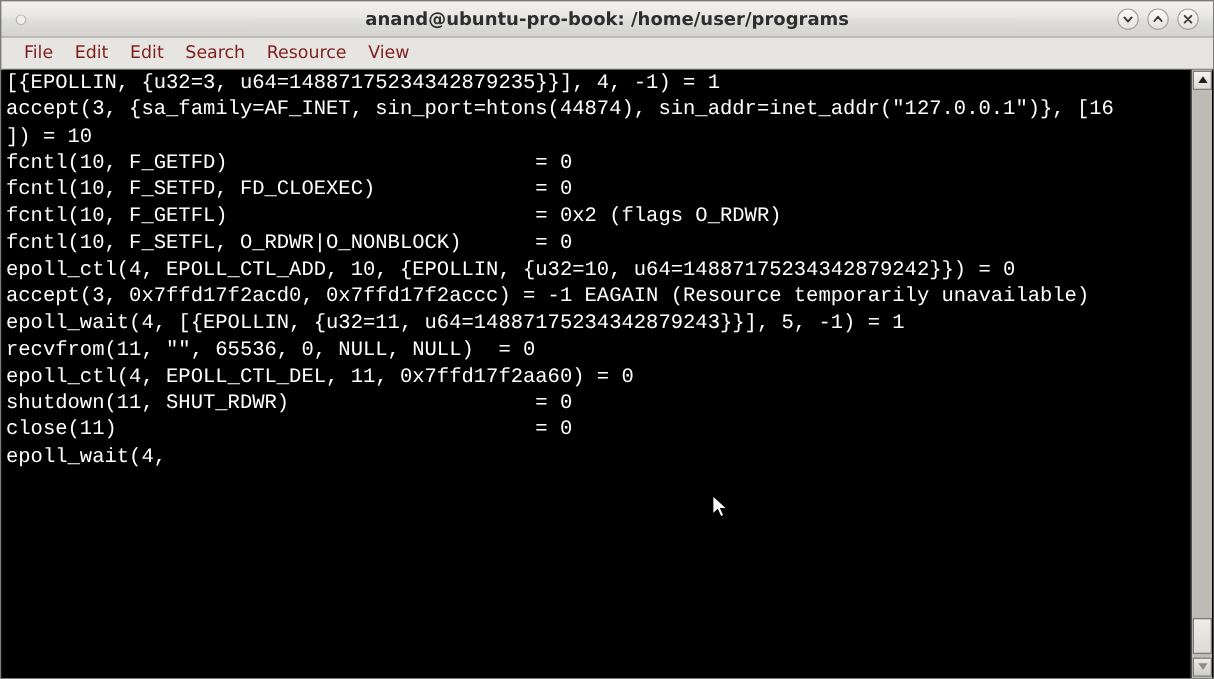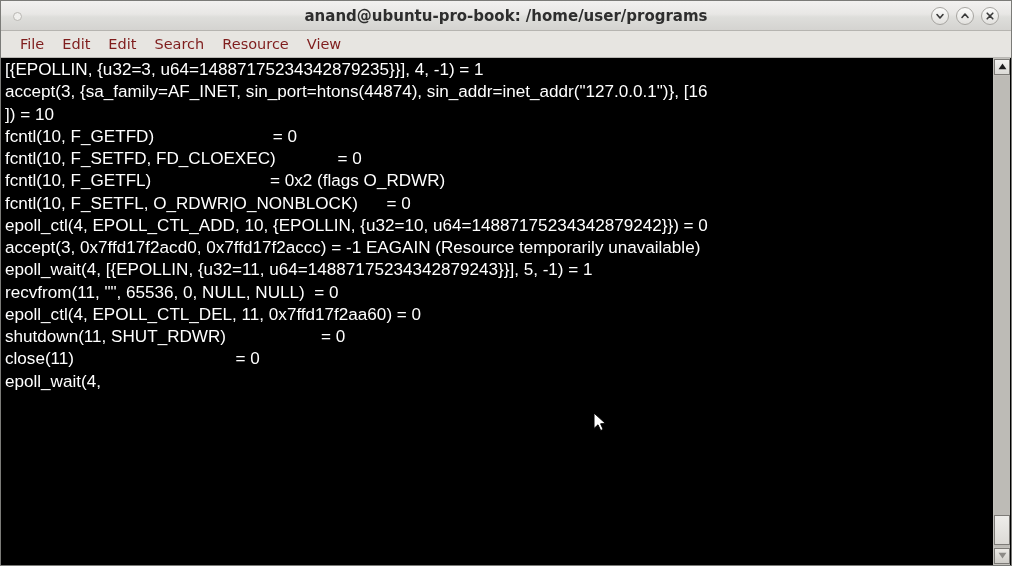--- a/index.html
+++ b/index.html
@@ -99,21 +99,21 @@
     width: 1009px;
     height: 507px;
     background: #000;
     overflow: hidden;
   }
   #term-text {
     position: absolute;
     left: 3px; top: 1px;
     width: 986px;
     color: #ffffff;
-    font-family: Liberation Sans, sans-serif;
+    font-family: Liberation Mono, monospace;
     font-size: 17.1px;
     line-height: 22.25px;
     white-space: pre;
     letter-spacing: 0px;
   }
 
   
   #scrollbar {
     position: absolute;
     right: 1px; top: 57px;

